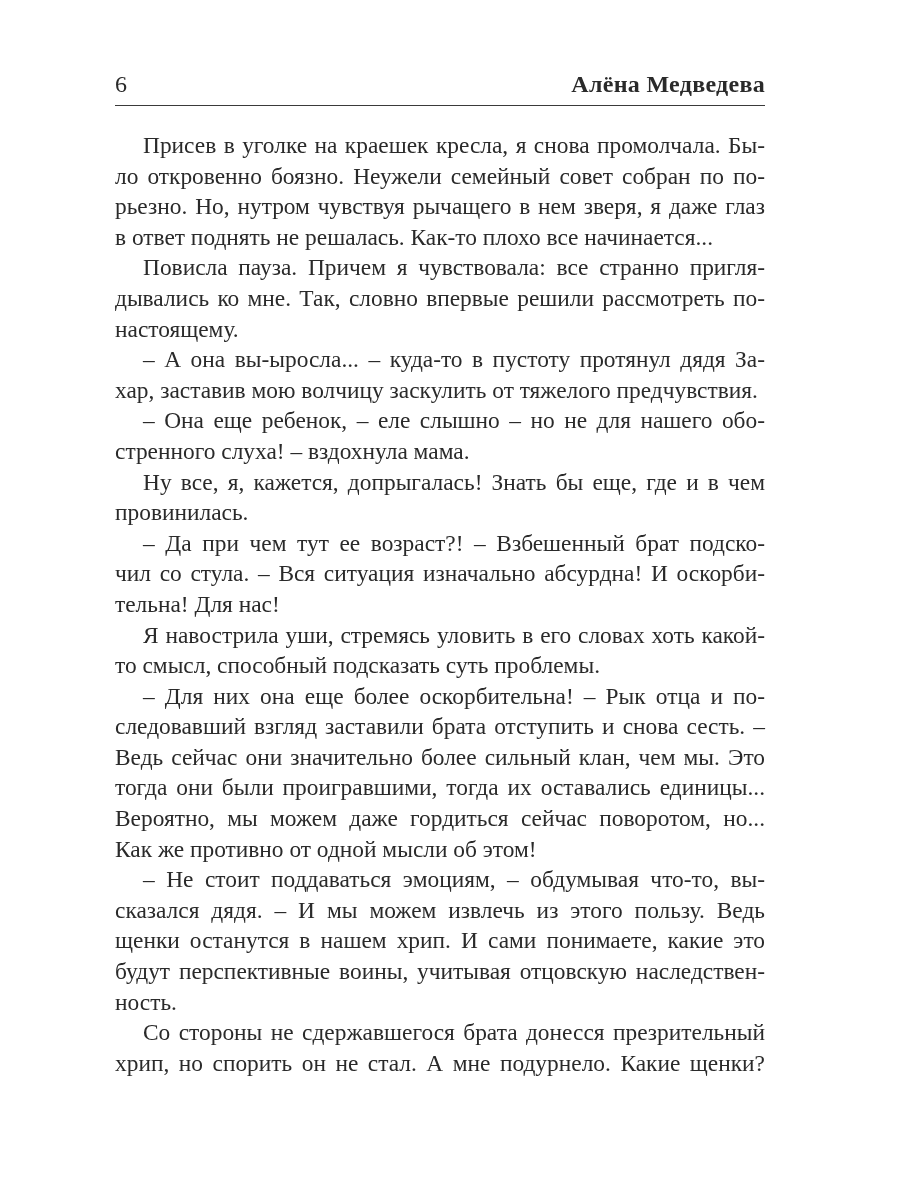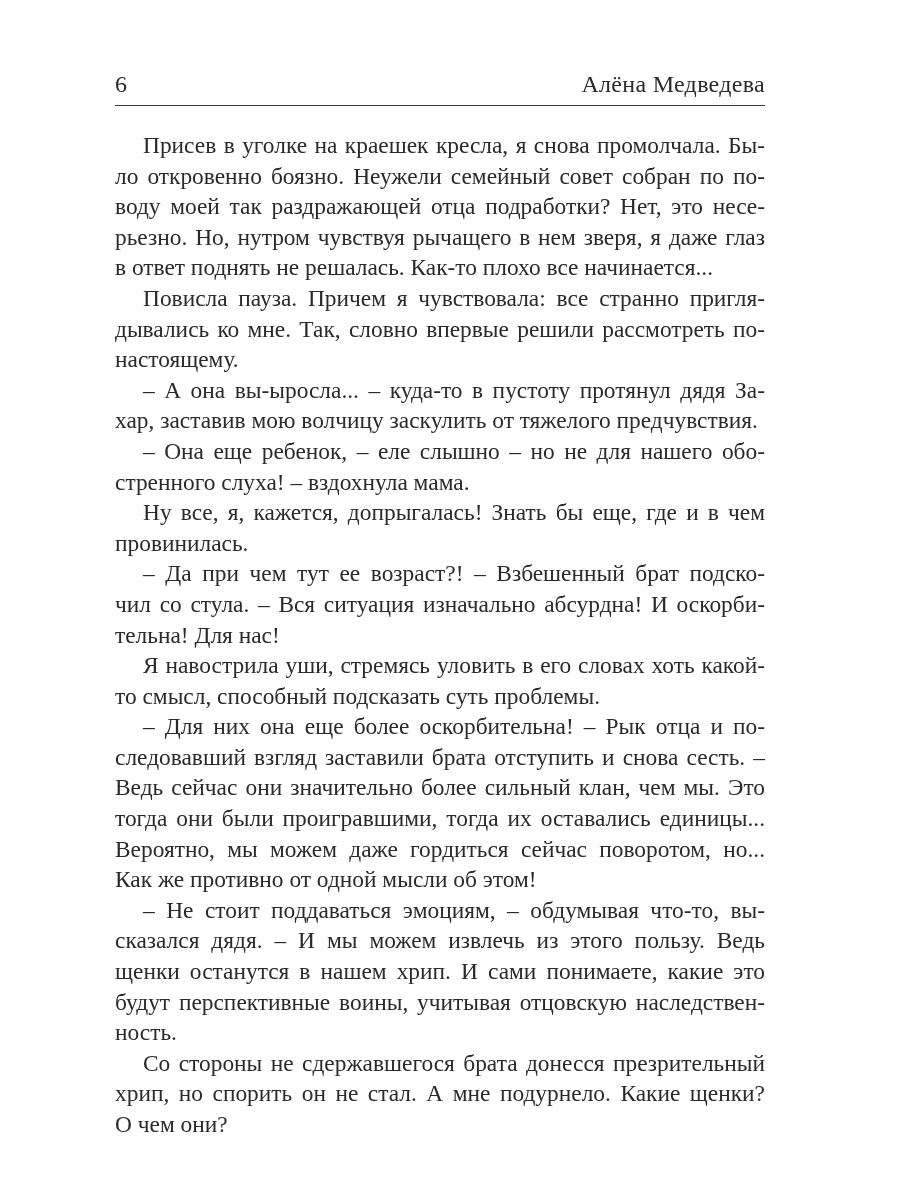--- a/index.html
+++ b/index.html
@@ -27,20 +27,21 @@
     .page-number {
       position: absolute;
       left: 0;
       top: 0;
     }
     .author-name {
       position: absolute;
       right: 0;
       top: 0;
       letter-spacing: 0.3px;
+      font-weight: bold;
     }
     .head-rule {
       position: absolute;
       left: 115px;
       top: 105px;
       width: 650px;
       height: 0;
       border-top: 1.4px solid #3a3a3a;
     }
     .body-text {
@@ -73,21 +74,20 @@
 
 <div class="running-head">
   <span class="page-number">6</span>
   <span class="author-name">Алёна Медведева</span>
 </div>
 <div class="head-rule"></div>
 
 <div class="body-text">
   <span class="line justify indent">Присев в уголке на краешек кресла, я снова промолчала. Бы-</span>
   <span class="line justify">ло откровенно боязно. Неужели семейный совет собран по по-</span>
-  <span class="line justify">воду моей так раздражающей отца подработки? Нет, это несе-</span>
   <span class="line justify">рьезно. Но, нутром чувствуя рычащего в нем зверя, я даже глаз</span>
   <span class="line justify last">в ответ поднять не решалась. Как-то плохо все начинается...</span>
   <span class="line justify indent">Повисла пауза. Причем я чувствовала: все странно пригля-</span>
   <span class="line justify">дывались ко мне. Так, словно впервые решили рассмотреть по-</span>
   <span class="line justify last">настоящему.</span>
   <span class="line justify indent">– А она вы-ыросла... – куда-то в пустоту протянул дядя За-</span>
   <span class="line justify last">хар, заставив мою волчицу заскулить от тяжелого предчувствия.</span>
   <span class="line justify indent">– Она еще ребенок, – еле слышно – но не для нашего обо-</span>
   <span class="line justify last">стренного слуха! – вздохнула мама.</span>
   <span class="line justify indent">Ну все, я, кажется, допрыгалась! Знать бы еще, где и в чем</span>
@@ -103,14 +103,13 @@
   <span class="line justify">тогда они были проигравшими, тогда их оставались единицы...</span>
   <span class="line justify">Вероятно, мы можем даже гордиться сейчас поворотом, но...</span>
   <span class="line justify last">Как же противно от одной мысли об этом!</span>
   <span class="line justify indent">– Не стоит поддаваться эмоциям, – обдумывая что-то, вы-</span>
   <span class="line justify">сказался дядя. – И мы можем извлечь из этого пользу. Ведь</span>
   <span class="line justify">щенки останутся в нашем хрип. И сами понимаете, какие это</span>
   <span class="line justify">будут перспективные воины, учитывая отцовскую наследствен-</span>
   <span class="line justify last">ность.</span>
   <span class="line justify indent">Со стороны не сдержавшегося брата донесся презрительный</span>
   <span class="line justify">хрип, но спорить он не стал. А мне подурнело. Какие щенки?</span>
-  <span class="line justify last">О чем они?</span>
 </div>
 
 </body></html>

